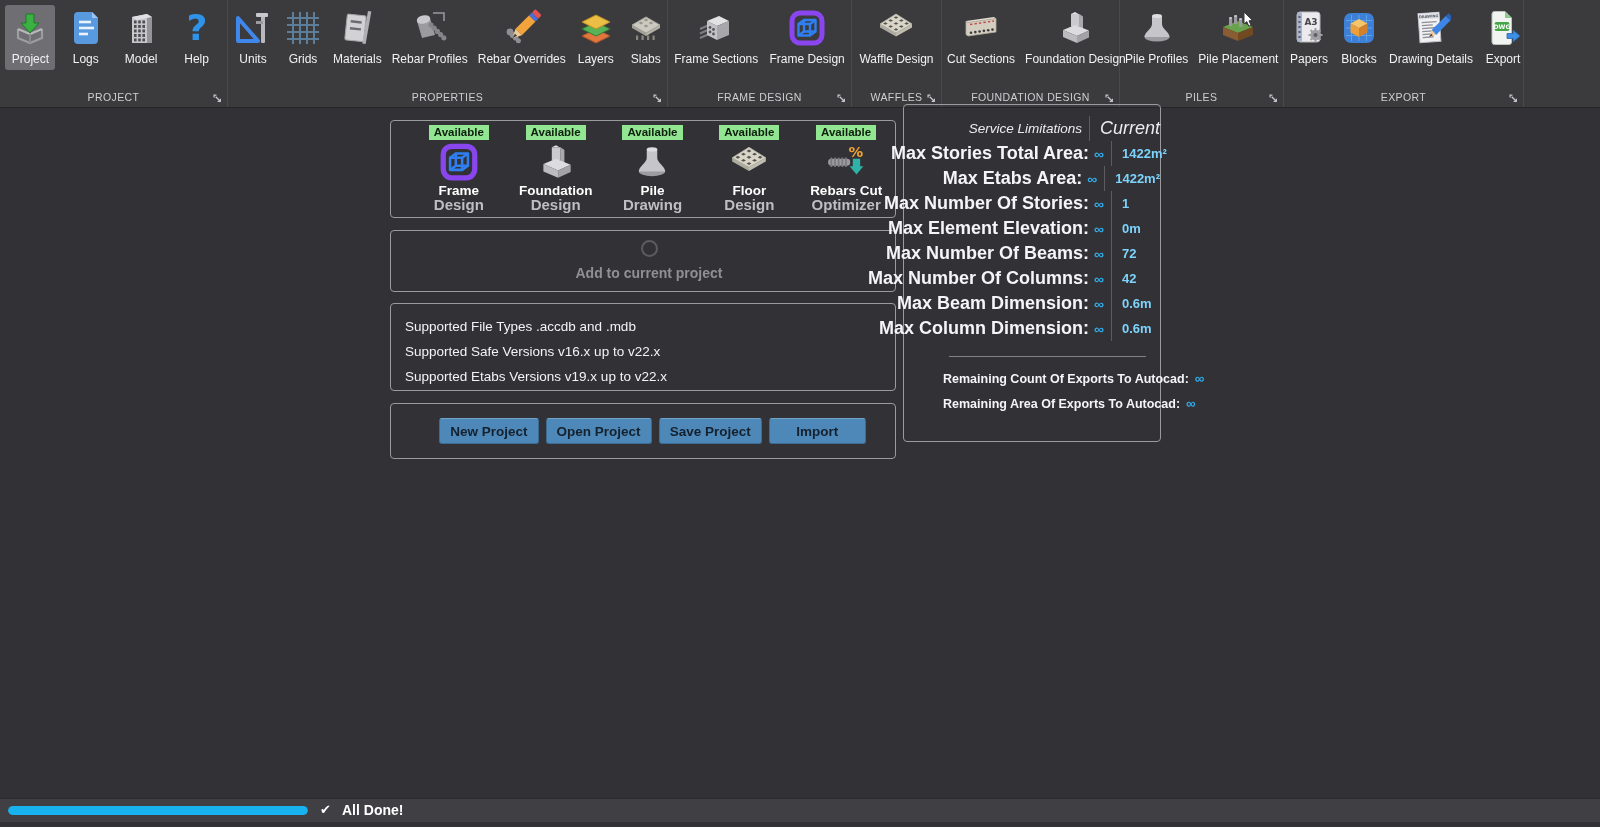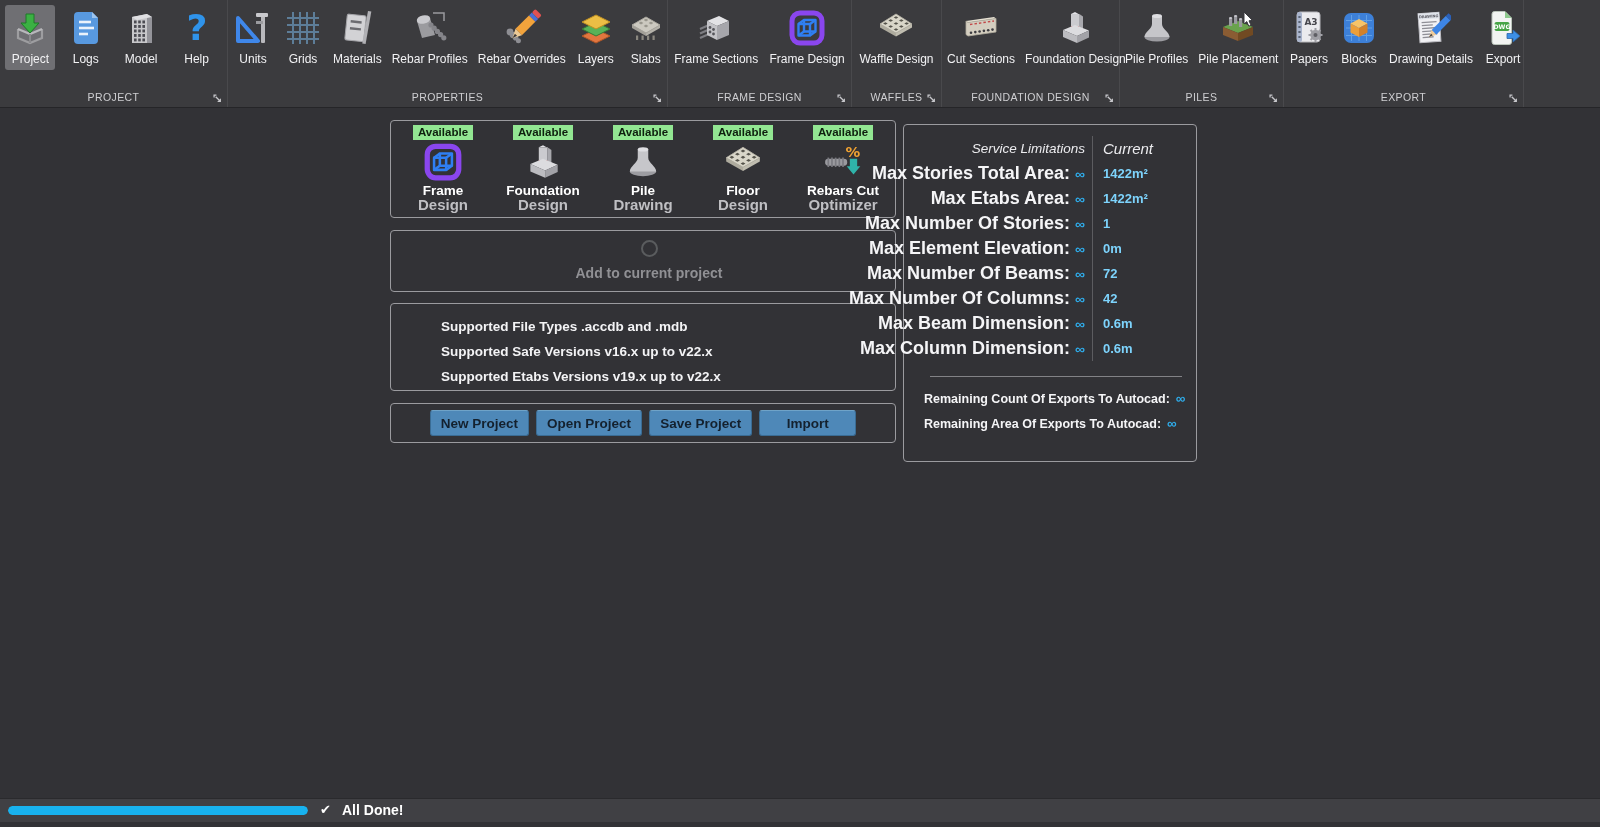--- a/index.html
+++ b/index.html
@@ -13,53 +13,53 @@
   .rgroup-items{flex:1;display:flex;justify-content:space-evenly;align-items:flex-start;padding-top:5px;}
   .ritem{display:flex;flex-direction:column;align-items:center;padding:3px 5px 4px 5px;border-radius:3px;cursor:pointer;}
   .ritem.selected{background:#6f6f73;}
   .ricon{width:40px;height:40px;flex:0 0 40px;}
   .rlabel{font-size:12px;color:#f2f2f4;margin-top:4px;white-space:nowrap;}
   .rgroup-footer{height:20px;position:relative;display:flex;align-items:center;justify-content:center;}
   .gname{font-size:10.5px;color:#cfcfd2;letter-spacing:.4px;white-space:nowrap;}
   .launcher{position:absolute;right:5px;bottom:4px;width:9px;height:9px;cursor:pointer;line-height:0;}
 
   
-  .panel{position:absolute;border:1px solid #9b9b9f;border-radius:4px;box-sizing:border-box;}
+  .panel{position:absolute;border:1px solid #9b9b9f;border-radius:4px;box-sizing:border-box;padding-left:19px;}
   #modules-panel{left:390px;top:120px;width:506px;height:98px;}
   #modules-row{display:flex;justify-content:space-evenly;align-items:flex-start;padding-top:4px;}
   .module{display:flex;flex-direction:column;align-items:center;width:96px;}
   .badge{background:#92e692;color:#0e1e0e;font-size:11.5px;font-weight:600;padding:0 5px;line-height:15px;}
   .micon{width:42px;height:42px;margin-top:1px;}
   .mtitle{font-size:13.5px;font-weight:700;color:#fff;line-height:15px;white-space:nowrap;}
   .msub{font-size:15px;font-weight:700;color:#bfbfc3;line-height:13px;white-space:nowrap;}
 
   #import-panel{left:390px;top:230px;width:506px;height:62px;padding:9px 0 0 12px;}
   .radio-row{display:flex;align-items:center;gap:8px;height:22px;margin-bottom:3px;cursor:pointer;flex-direction:column;}
   .radio-circle{width:13px;height:13px;border-radius:50%;border:2px solid #5a5c5e;position:relative;flex:0 0 13px;}
   .radio-row.selected .radio-circle{border-color:#3f7ec2;}
   .radio-dot{position:absolute;left:2.5px;top:2.5px;width:8px;height:8px;border-radius:50%;background:#2ed14a;}
   .radio-label{font-size:14px;font-weight:600;color:#fff;white-space:nowrap;}
   .radio-row.disabled .radio-label{color:#909094;}
 
   #support-panel{left:390px;top:303px;width:506px;height:88px;padding:10px 0 0 14px;}
-  .support-line{font-size:13.5px;font-weight:700;color:#f3f3f5;line-height:25px;white-space:nowrap;margin-left:36px;}
-
-  #actions-panel{left:390px;top:403px;width:506px;height:40px;display:flex;align-items:center;justify-content:center;gap:7px;}
+  .support-line{font-size:13.5px;font-weight:400;color:#f3f3f5;line-height:25px;white-space:nowrap;}
+
+  #actions-panel{left:390px;top:403px;width:506px;height:56px;display:flex;align-items:center;justify-content:center;gap:7px;}
   .action-btn{min-width:97px;height:26px;box-sizing:border-box;background:#4e88b8;border:1px solid #3a6c94;border-top-color:#6fa3c8;
     border-radius:3px;color:#14212e;font-weight:700;font-size:13.5px;display:flex;align-items:center;justify-content:center;
     padding:0 10px;cursor:pointer;font-family:inherit;}
 
   
-  #service-panel{left:903px;top:124px;width:294px;height:338px;text-align:center;}
+  #service-panel{left:903px;top:104px;width:258px;height:338px;text-align:center;}
   .sl-row{display:flex;height:25px;align-items:center;}
   .sl-left{width:188px;display:flex;justify-content:flex-end;align-items:center;gap:5px;padding-right:7px;box-sizing:border-box;}
   .sl-right{flex:1;border-left:1px solid #5c5c60;padding-left:10px;height:25px;display:flex;align-items:center;}
   .sl-header{margin-top:11px;}
   .sl-hleft{font-size:13.5px;font-style:italic;color:#ececef;white-space:nowrap;}
-  .sl-hright{font-size:15px;font-style:italic;color:#ececef;}
+  .sl-hright{font-size:18px;font-style:italic;color:#ececef;}
   .sl-label{font-size:18px;font-weight:700;color:#f5f5f7;white-space:nowrap;}
   .sl-inf{font-size:14px;font-weight:700;color:#2fACEA;}
   .sl-val{font-size:13px;font-weight:700;color:#7dd3fc;white-space:nowrap;}
   .sl-divider{margin:15px 14px 0 26px;border-top:1px solid #828286;}
   #sl-footer{margin-top:9px;}
   .sl-foot{padding-left:20px;height:25px;display:flex;align-items:center;gap:6px;}
   .sl-foot .flabel{font-size:12.5px;font-weight:700;color:#f5f5f7;white-space:nowrap;}
   .sl-foot .fval{font-size:13.5px;font-weight:700;color:#2fACEA;}
 
   

